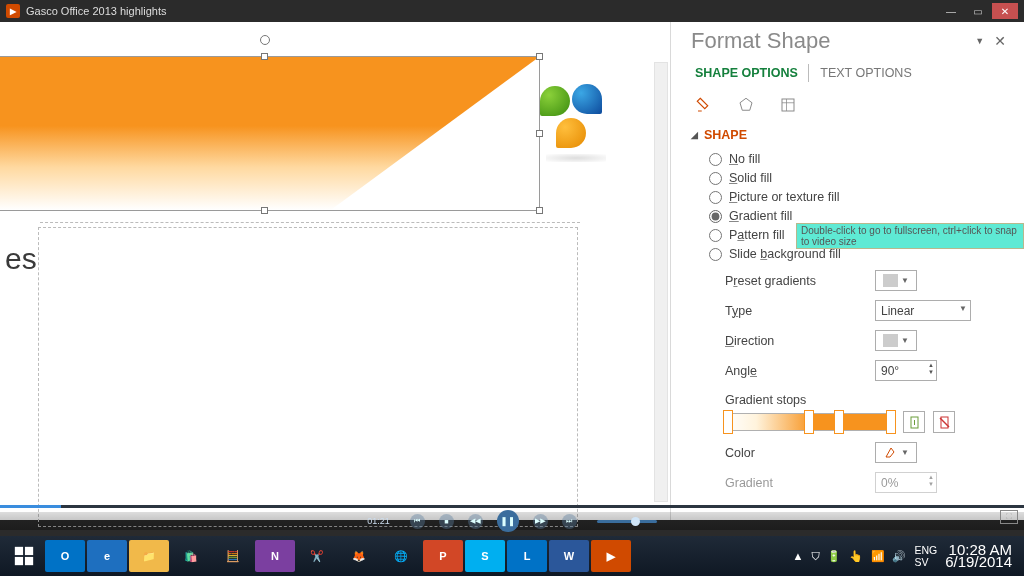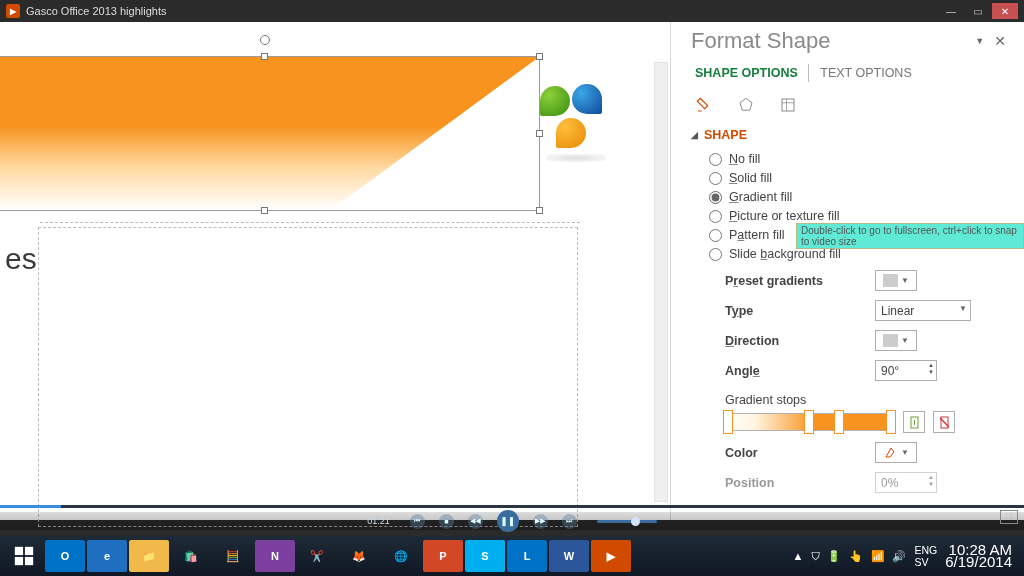--- a/index.html
+++ b/index.html
@@ -62,21 +62,21 @@
   .icon-row .ic { width:22px; height:22px; border:1px solid transparent; display:flex;
                   align-items:center; justify-content:center; }
   .icon-row .ic svg { width:18px; height:18px; }
   .icon-row .active svg * { stroke:#d04a00; fill:none; }
   .section-hdr { color:#d04a00; font-size:12.5px; font-weight:600; margin:8px 0 10px 0; display:flex; align-items:center; gap:6px; }
   .section-hdr .tri { font-size:9px; color:#555; }
   .opt { display:flex; align-items:center; font-size:12.5px; color:#444; margin:5px 0 5px 18px; }
   .opt input[type=radio]{ margin-right:7px; accent-color:#666; }
   .ul { text-decoration: underline; text-decoration-color:#888; }
   .row { display:flex; align-items:center; font-size:12.5px; color:#444; margin:9px 0 0 34px; }
-  .row .lab { width:150px;font-weight:bold; }
+  .row .lab { width:150px; }
   .row .ctl { width:96px; height:21px; border:1px solid #adadad; background:#fff; font-size:12px;
               display:flex; align-items:center; padding:0 5px; position:relative; }
   .row .ctl .dd { position:absolute; right:3px; top:3px; font-size:8px; color:#666; }
   .row .sq { width:42px; height:21px; border:1px solid #adadad; display:flex; align-items:center; justify-content:center; gap:3px; }
   .row .sq .sw { width:15px; height:13px; background:#ccc; }
   .spin { width:62px; height:21px; border:1px solid #adadad; display:flex; align-items:center; padding:0 5px; font-size:12px; position:relative; }
   .spin .arrows { position:absolute; right:2px; top:1px; font-size:6px; color:#555; line-height:7px; text-align:center; }
   .grad-title { font-size:12.5px; color:#444; margin:12px 0 4px 34px; }
   .grad-bar-wrap { margin:0 0 0 34px; display:flex; align-items:center; gap:8px; }
   .grad-bar { width:170px; height:18px; border:1px solid #b0b0b0;
@@ -191,26 +191,26 @@
 
       <label class="opt">
         <input type="radio" name="fill" style="">
           <span><span class="ul">N</span>o fill</span>
       </label>
       <label class="opt">
         <input type="radio" name="fill" style="">
           <span><span class="ul">S</span>olid fill</span>
       </label>
       <label class="opt">
+        <input type="radio" name="fill" style="">
+          <span><span class="ul">P</span>icture or texture fill</span>
+      </label>
+      <label class="opt">
         <input type="radio" name="fill" checked="" style="">
           <span><span class="ul">G</span>radient fill</span>
-      </label>
-      <label class="opt">
-        <input type="radio" name="fill" style="">
-          <span><span class="ul">P</span>icture or texture fill</span>
       </label>
       <label class="opt">
         <input type="radio" name="fill" style="">
           <span>P<span class="ul">a</span>ttern fill</span>
       </label>
       <label class="opt">
         <input type="radio" name="fill" style="">
           <span>Slide <span class="ul">b</span>ackground fill</span>
       </label>
 
@@ -268,21 +268,21 @@
       <div class="row" style="">
         <div class="lab">Color</div>
         <div class="sq">
           <svg width="15" height="13" viewBox="0 0 15 13">
               <path d="M3 11 L8 2 11 6 7 11 Z" fill="none" stroke="#d04a00"></path>
             </svg>
           <span style="font-size:8px;color:#666">▼</span>
         </div>
       </div>
       <div class="row" style="opacity:.55">
-        <div class="lab">Position</div>
+        <div class="lab">Gradient</div>
         <div class="spin">
           <span>0%</span>
             <div class="arrows">▲<br>▼</div>
         </div>
       </div>
     </div>
 
     <div class="tooltip">Double-click to go to fullscreen, ctrl+click to snap to video size</div>
 
     <div style="position:absolute; left:654px; top:40px; width:14px; height:440px; background:#f0f0f0; border:1px solid #e3e3e3;"></div>

